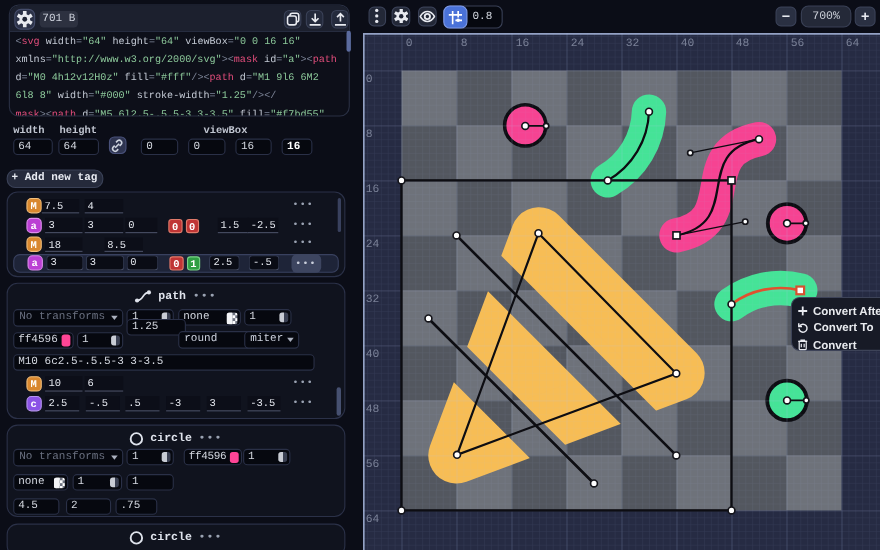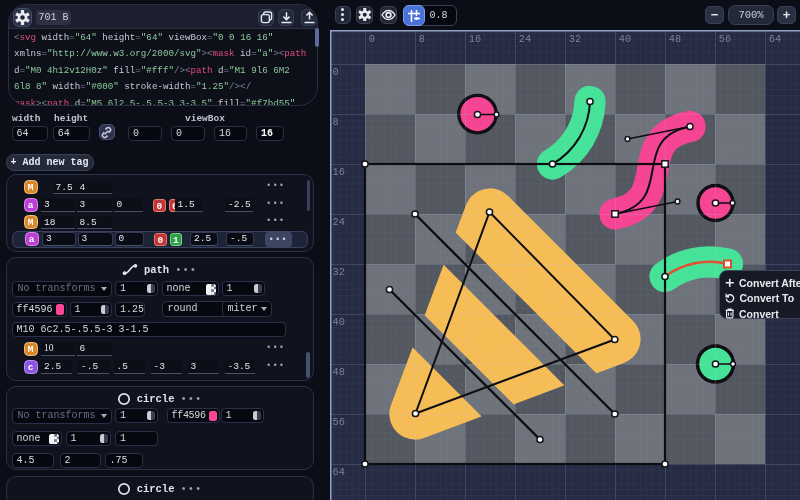--- a/index.html
+++ b/index.html
@@ -25,21 +25,21 @@
 .bM{background:#d9882f;border:1px solid #f2bf7c}
 .bA{background:#bb3fd4;border:1px solid #dc8deb}
 .bC{background:#8b53e6;border:1px solid #b795f0}
 .vf{position:absolute;top:0.5px;height:13.5px;background:#0c0e18;border-bottom:1.5px solid #4a5066;color:#e4e7ee;font-size:9.5px;line-height:13px;padding-left:3px;white-space:nowrap}
 .fl{position:absolute;top:1px;width:12.5px;height:13px;border-radius:3px;color:#fff;font-size:9.5px;font-weight:bold;text-align:center;line-height:13px}
 .fR{background:#c03535;border:1px solid #e07a6a}
 .fG{background:#2f9e44;border:1px solid #7ad488}
 .dt{position:absolute;top:1px;color:#9aa2b2;font-size:9px;letter-spacing:1px}
 .dtc{position:absolute;top:-0.5px;color:#c9cedb;font-size:9px;letter-spacing:1px;background:#3d4560;border-radius:5px;padding:1.5px 4px}
 
-#codebox{position:absolute;left:8px;top:4px;width:310px;height:102px;background:#0d0f19;border:1px solid #2a3044;border-radius:19px;overflow:hidden}
+#codebox{position:absolute;left:8px;top:4px;width:310px;height:102px;background:#0d0f19;border:1px solid #2a3044;border-radius:9px;overflow:hidden}
 #codehead{position:absolute;left:0;top:0;right:0;height:24px;background:#1c202e;border-bottom:1px solid #2a3044;border-radius:8px 8px 0 0}
 #code{position:absolute;left:5px;top:27px;width:300px;font-size:9.2px}
 .cl{height:16.4px;white-space:nowrap}
 .cl i{color:#7d8598;font-style:normal}
 .cl b{color:#e14d7b;font-weight:normal}
 .cl a{color:#c3c9d4;text-decoration:none}
 .cl v{color:#8cc89a}
 
 .lab{position:absolute;color:#c0c5d0;font-size:9.5px;font-weight:bold}
 
@@ -97,39 +97,39 @@
   </div>
 <div class="inp" style="left:128px;top:125.5px;width:34px">0</div>
 <div class="inp" style="left:171px;top:125.5px;width:34px">0</div>
 <div class="inp" style="left:214px;top:125.5px;width:33px">16</div>
 <div class="inp" style="left:256px;top:125.5px;width:28px;font-weight:bold;color:#fff">16</div>
 <div class="abs" style="left:5.5px;top:154px;width:88px;height:17px;background:#252a3b;border:1px solid #3a4157;border-radius:8px;color:#e8ebf2;font-size:10px;font-weight:bold;text-align:center;line-height:15px">+ Add new tag</div>
 
 <div class="panel" style="top:174px;height:78px">
 <div class="crow" style="top:5px">
       <div class="bg bM" style="left:12px">M</div>
-      <div class="vf" style="left:41px;width:34px;">7.5</div>
+      <div class="vf" style="left:26px;width:34px;">7.5</div>
       <div class="vf" style="left:65px;width:35px;">4</div>
       <div class="dt" style="left:254.5px">•••</div>
     </div>
 <div class="crow" style="top:22.5px">
       <div class="bg bA" style="left:12px">a</div>
       <div class="vf" style="left:29.5px;width:34px;">3</div>
       <div class="vf" style="left:65px;width:35px;">3</div>
       <div class="vf" style="left:102px;width:29px;">0</div>
       <div class="fl fR" style="left:141.5px">0</div>
       <div class="fl fR" style="left:157px">0</div>
-      <div class="vf" style="left:163px;width:28px;">1.5</div>
+      <div class="vf" style="left:186px;width:28px;">1.5</div>
       <div class="vf" style="left:213.5px;width:28px;">-2.5</div>
       <div class="dt" style="left:254.5px">•••</div>
     </div>
 <div class="crow" style="top:40px">
       <div class="bg bM" style="left:12px">M</div>
       <div class="vf" style="left:29.5px;width:34px;">18</div>
-      <div class="vf" style="left:65px;width:35px;">8.5</div>
+      <div class="vf" style="left:83px;width:35px;">8.5</div>
       <div class="dt" style="left:254.5px">•••</div>
     </div>
 <div class="crow sel" style="top:56.5px">
       <div class="bg bA" style="left:12px">a</div>
       <div class="vf" style="left:29.5px;width:34px;">3</div>
       <div class="vf" style="left:65px;width:35px;">3</div>
       <div class="vf" style="left:102px;width:29px;">0</div>
       <div class="fl fR" style="left:141.5px">0</div>
       <div class="fl fG" style="left:157px">1</div>
       <div class="vf" style="left:177.5px;width:28px;">2.5</div>
@@ -147,28 +147,28 @@
       </svg>
       <span>path</span>
       <span style="color:#9aa2b2;letter-spacing:1px;font-weight:normal">•••</span>
     </div>
   <div class="sel" style="left:5px;top:23px;width:100px;color:#6a7080">No transforms<span class="ar"></span></div>
   <div class="inp" style="left:108.5px;top:23.5px;width:43px">1<span class="thumb"></span></div>
   <div class="inp" style="left:155px;top:23.5px;width:57px">none<span class="csw"></span></div>
   <div class="inp" style="left:215px;top:23.5px;width:43px">1<span class="thumb"></span></div>
   <div class="inp" style="left:5px;top:44px;width:55px">ff4596<span class="psw"></span></div>
   <div class="inp" style="left:63px;top:44px;width:42px">1<span class="thumb"></span></div>
-  <div class="inp" style="left:108.5px;top:44px;width:30px">1.25</div>
+  <div class="inp" style="left:108.5px;top:32px;width:54px">1.25</div>
   <div class="sel" style="left:155px;top:43.5px;width:73px">round<span class="ar"></span></div>
   <div class="sel" style="left:215px;top:43.5px;width:50px">miter<span class="ar"></span></div>
-  <div class="inp" style="left:5px;top:64px;width:274px">M10 6c2.5-.5.5-3 3-1.5</div>
+  <div class="inp" style="left:5px;top:64px;width:274px">M10 6c2.5-.5.5-3 3-3.5</div>
   <div class="abs" style="left:0;top:84px;right:0;height:40px">
 <div class="crow" style="top:0">
         <div class="bg bM" style="left:12px">M</div>
-        <div class="vf" style="left:29.5px;width:34px;font-family:Liberation Serif, serif;">10</div>
+        <div class="vf" style="left:29.5px;width:34px;">10</div>
         <div class="vf" style="left:65px;width:35px;">6</div>
         <div class="dt" style="left:254.5px">•••</div>
       </div>
 <div class="crow" style="top:18px">
         <div class="bg bC" style="left:12px">c</div>
         <div class="vf" style="left:29.5px;width:31px;">2.5</div>
         <div class="vf" style="left:66.5px;width:31px;">-.5</div>
         <div class="vf" style="left:102px;width:31px;">.5</div>
         <div class="vf" style="left:139px;width:31px;">-3</div>
         <div class="vf" style="left:176px;width:31px;">3</div>

